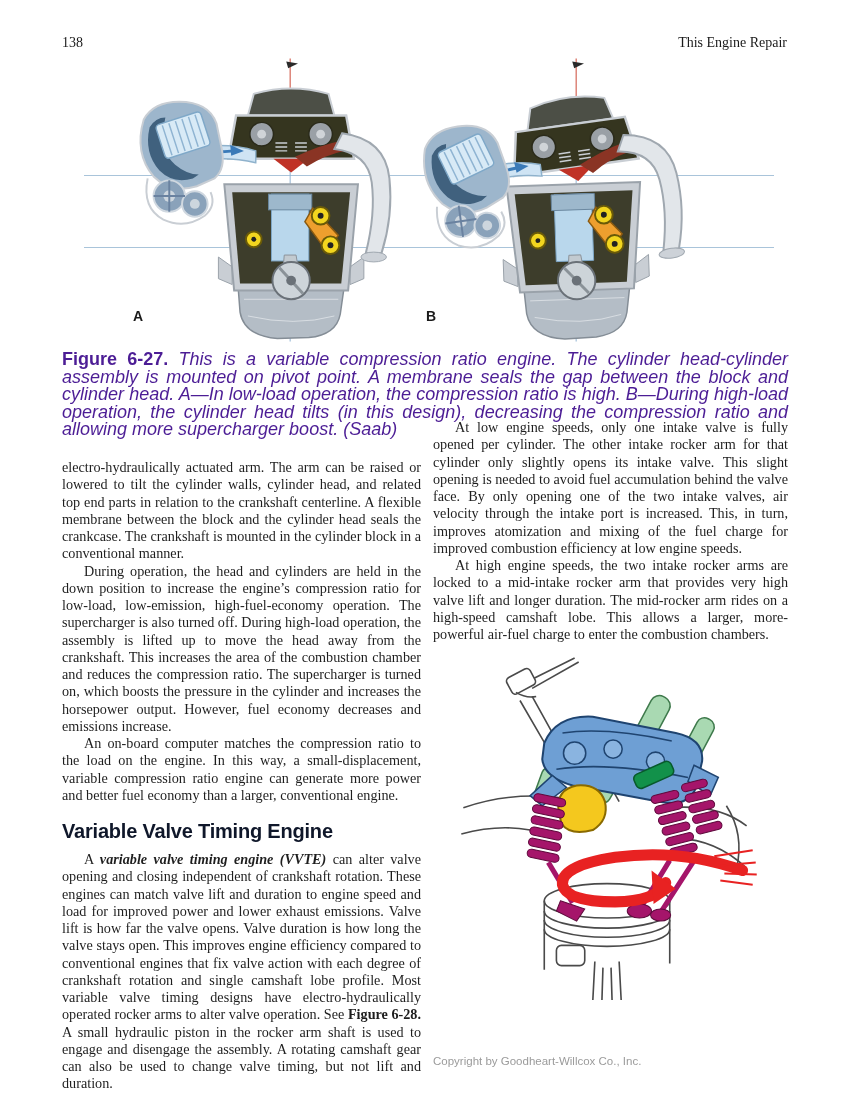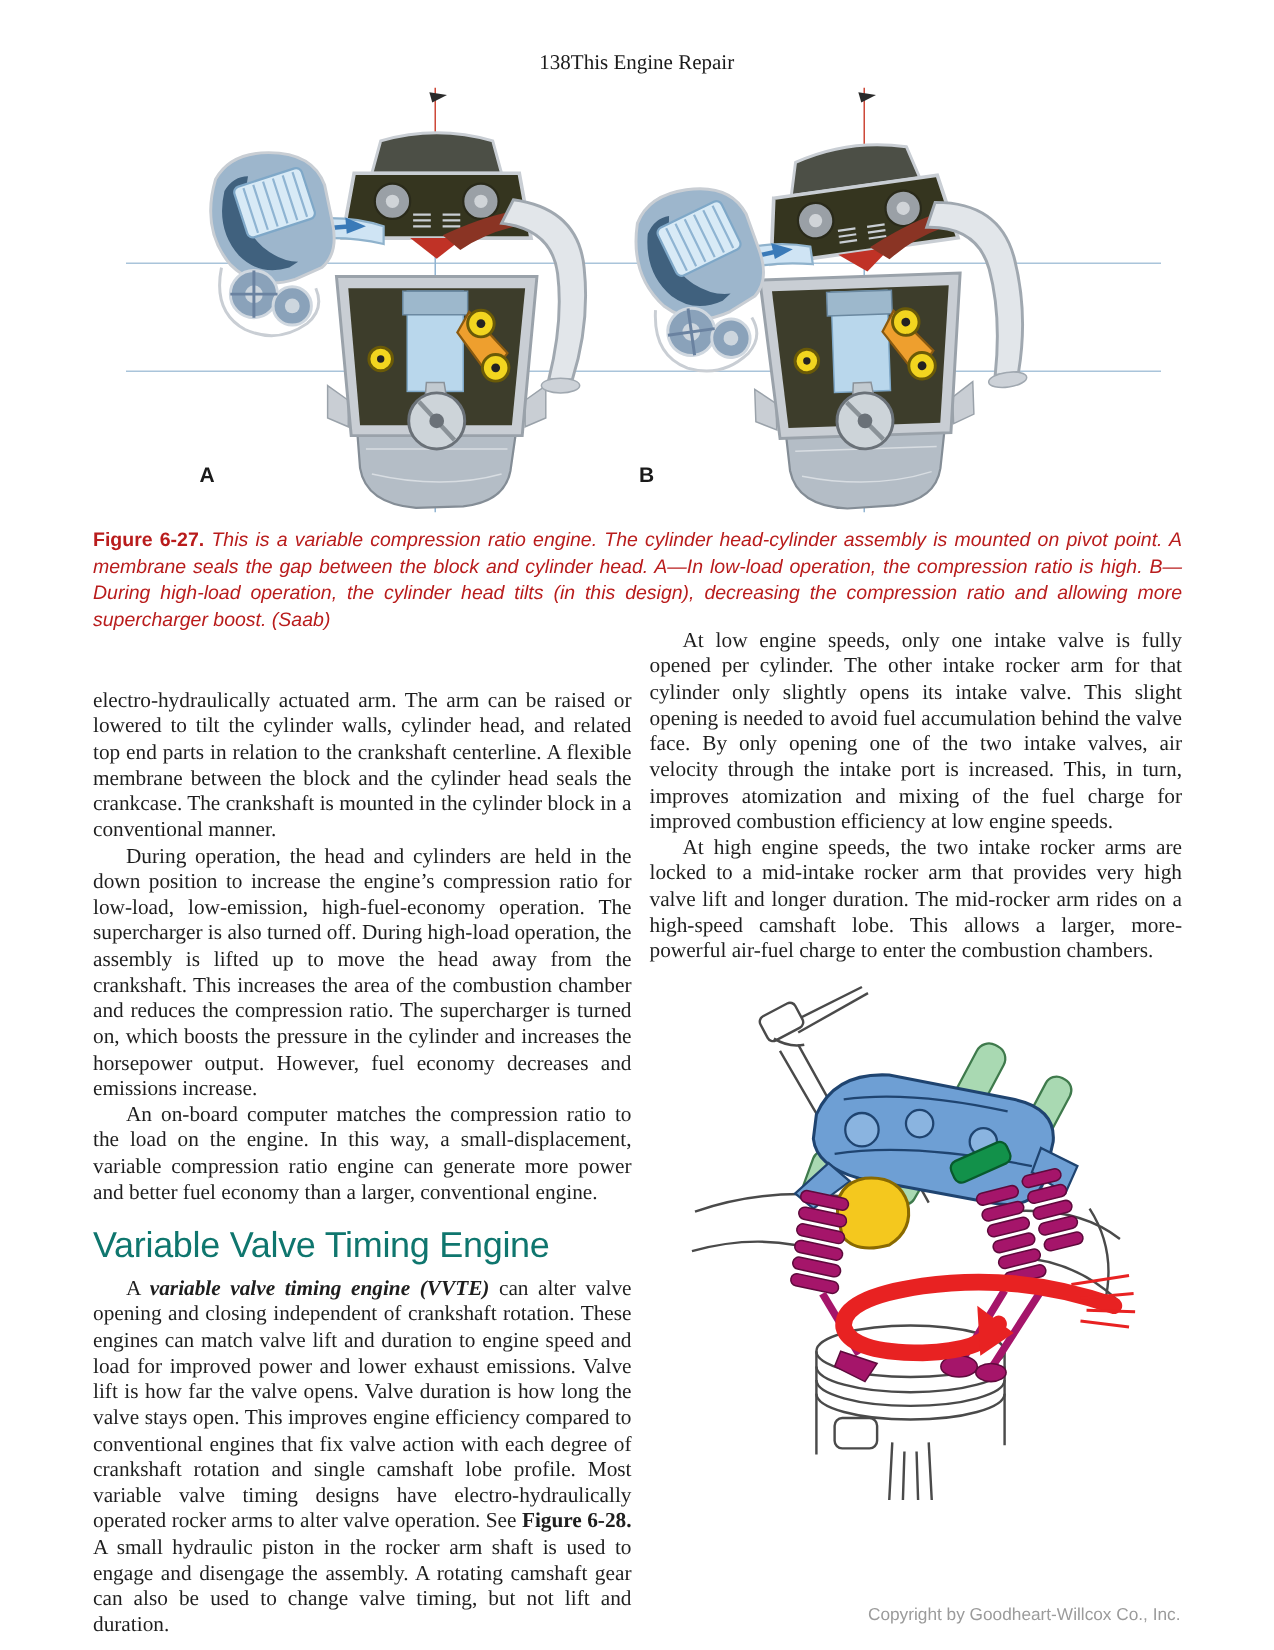--- a/index.html
+++ b/index.html
@@ -1,44 +1,44 @@
 <!DOCTYPE html>
 <html><head>
 <meta charset="utf-8">
 <style>
   html,body{margin:0;padding:0;background:#ffffff;}
   .page{position:relative;width:849px;height:1100px;background:#ffffff;overflow:hidden;
         font-family:"Liberation Serif", serif;color:#1e1e1e;}
   
-  .hdr{position:absolute;top:35px;left:62px;width:725px;display:flex;justify-content:center;
+  .hdr{position:absolute;top:35px;left:62px;width:725px;display:flex;justify-content:space-between;
        font-size:14px;color:#1a1a1a;}
   
   .fig27{position:absolute;left:62px;top:56px;width:725px;height:292px;}
   .refline{position:absolute;height:1px;background:#a9c4da;left:22px;width:690px;}
   .engsvg{position:absolute;top:0;width:285px;height:290px;}
   .figlabel{position:absolute;font-family:"Liberation Sans",sans-serif;font-weight:bold;
             font-size:14px;color:#1a1a1a;}
   
-  .cap{position:absolute;font-family:"Liberation Sans",sans-serif;font-size:13px;line-height:17.5px;
-       text-align:justify;color:#b91c1c;margin:0;}
+  .cap{position:absolute;font-family:"Liberation Sans",sans-serif;font-size:18px;line-height:17.5px;
+       text-align:justify;color:#4c1d95;margin:0;}
   .cap b{font-style:normal;}
   .cap i{font-style:italic;}
   
   .col{position:absolute;top:419px;font-size:14.2px;line-height:17.25px;text-align:justify;}
   .col p{margin:0;}
   .col p.ind{text-indent:22px;}
   .col-l{left:62px;width:359px;margin-top:40px;}
   .col-r{left:433px;width:355px;}
-  h2.sect{font-family:"Liberation Sans",sans-serif;font-size:24px;line-height:24px;
-          color:#0f766e;margin:15px 0 8px 0;font-weight:normal;letter-spacing:-0.2px;}
+  h2.sect{font-family:"Liberation Sans",sans-serif;font-size:20px;line-height:24px;
+          color:#0f172a;margin:15px 0 8px 0;font-weight:bold;letter-spacing:-0.2px;}
   .fig28{position:absolute;left:452px;top:656px;width:310px;height:344px;}
   .cap28{left:433px;top:1005px;width:356px;}
   .cap27{left:62px;top:351px;width:726px;}
-  .copyright{position:absolute;left:433px;top:1055px;width:354px;text-align:right;
-             font-family:"Liberation Sans",sans-serif;font-size:11.5px;color:#9b9b9b;margin-top:16px;}
+  .copyright{position:absolute;left:433px;top:1055px;width:354px;
+             font-family:"Liberation Sans",sans-serif;font-size:11.5px;color:#9b9b9b;}
 </style>
 </head>
 <body>
 
 <div class="page">
 
   <div class="hdr">
     <span>138</span>
     <span>This Engine Repair</span>
   </div>

